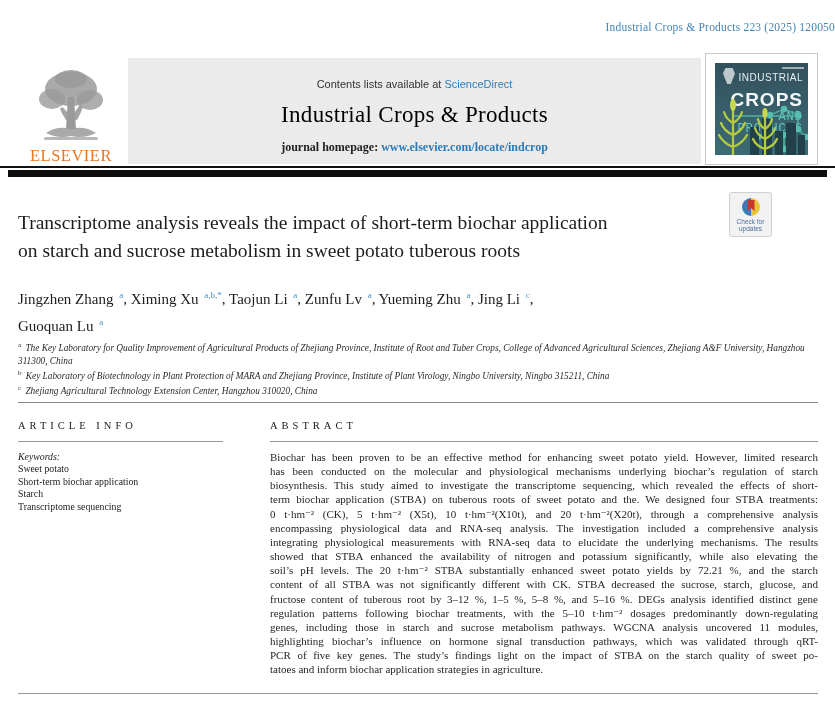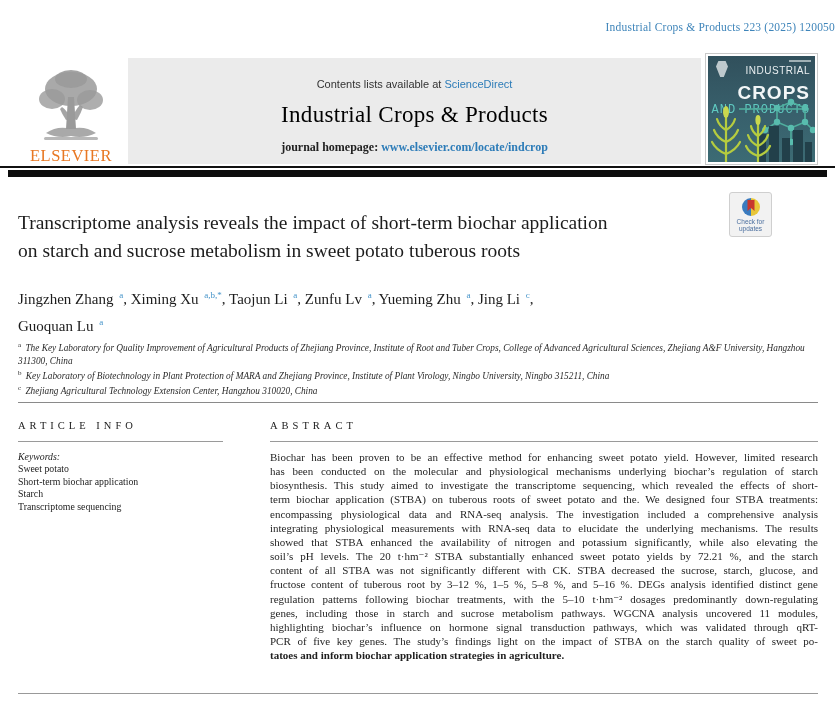--- a/index.html
+++ b/index.html
@@ -21,21 +21,21 @@
                    display:flex; flex-direction:column; align-items:center; justify-content:space-between;
                    padding:20px 4px 9px 4px; }
   .contents-line { font-family:"Liberation Sans","DejaVu Sans",sans-serif; font-size:11px; color:#333; }
   .link { color:#2d7cb8; }
   .journal-name { font-size:23px; color:#000000; letter-spacing:.3px; }
   .homepage-line { font-family:Liberation Serif, serif; font-size:12px; color:#222; font-weight:bold; }
   .homepage-line .link { font-weight:bold; }
 
   
   .cover-frame { position:absolute; right:0; top:-5px; width:113px; height:112px; background:#fff;
-                 border:1px solid #c9c9c9; padding:2px; }
+                 border:1px solid #c9c9c9; padding:9px; }
   .cover { width:100%; height:100%; position:relative; overflow:hidden; }
 
   
   .thin-rule { position:absolute; top:166px; left:0; width:835px; height:2px; background:#111; }
   .black-bar { position:absolute; top:170px; left:8px; right:8px; height:7px; background:#0d0d0d; }
 
   
   .title { position:absolute; top:209px; left:18px; width:700px; font-size:19.5px; line-height:28px; color:#1c1c1c; }
   .check-badge { position:absolute; top:192px; right:63px; width:43px; height:45px; background:#f2f2f2;
                  border:1px solid #cfcfcf; border-radius:3px; display:flex; flex-direction:column;
@@ -61,21 +61,21 @@
   .col-head { font-size:10.5px; color:#1a1a1a; letter-spacing:4px; }
   .head-rule { height:1px; background:#9a9a9a; margin-top:10px; }
   .col-left .head-rule { width:205px; }
   .col-right .head-rule { width:548px; }
 
   .kw-label { font-size:9.8px; font-style:italic; margin-top:9px; line-height:12.4px; }
   .kw-item { font-size:9.8px; line-height:12.4px; }
 
   .abstract { margin-top:8px; font-size:11px; line-height:14.15px; color:#1f1f1f; }
   .abstract .aline { text-align:justify; text-align-last:justify; white-space:normal; }
-  .abstract .aline.last { text-align-last:left;font-weight:bold; }
+  .abstract .aline.last { text-align-last:left; }
 
   .bottom-rule { position:absolute; top:693px; left:18px; width:800px; height:1px; background:#999; }
 
   
   .cover-bg { position:absolute; inset:0; background:linear-gradient(180deg,#31505c 0%,#38606c 55%,#3c6b74 100%); }
   .cover-title { position:absolute; top:10px; right:5px; text-align:right;
                  font-family:"Liberation Sans","DejaVu Sans",sans-serif; line-height:1; }
   .cover-title .l1 { font-size:10px; color:#e8eef0; letter-spacing:.5px; }
   .cover-title .l2 { font-size:19px; color:#f2f6f7; font-weight:bold; letter-spacing:1px; margin-top:7px; }
   .cover-title .l3 { font-size:12px; color:#5fc9c0; letter-spacing:1px; margin-top:2px;font-family:Liberation Mono, monospace; }
@@ -221,20 +221,21 @@
         </div>
     </div>
     <div class="col-right">
       <div class="col-head">ABSTRACT</div>
       <div class="head-rule"></div>
       <div class="abstract" id="abstract">
           <div class="aline">Biochar has been proven to be an effective method for enhancing sweet potato yield. However, limited research</div>
           <div class="aline">has been conducted on the molecular and physiological mechanisms underlying biochar’s regulation of starch</div>
           <div class="aline">biosynthesis. This study aimed to investigate the transcriptome sequencing, which revealed the effects of short-</div>
           <div class="aline">term biochar application (STBA) on tuberous roots of sweet potato and the. We designed four STBA treatments:</div>
+          <div class="aline">0 t·hm⁻² (CK), 5 t·hm⁻² (X5t), 10 t·hm⁻²(X10t), and 20 t·hm⁻²(X20t), through a comprehensive analysis</div>
           <div class="aline">encompassing physiological data and RNA-seq analysis. The investigation included a comprehensive analysis</div>
           <div class="aline">integrating physiological measurements with RNA-seq data to elucidate the underlying mechanisms. The results</div>
           <div class="aline">showed that STBA enhanced the availability of nitrogen and potassium significantly, while also elevating the</div>
           <div class="aline">soil’s pH levels. The 20 t·hm⁻² STBA substantially enhanced sweet potato yields by 72.21 %, and the starch</div>
           <div class="aline">content of all STBA was not significantly different with CK. STBA decreased the sucrose, starch, glucose, and</div>
           <div class="aline">fructose content of tuberous root by 3–12 %, 1–5 %, 5–8 %, and 5–16 %. DEGs analysis identified distinct gene</div>
           <div class="aline">regulation patterns following biochar treatments, with the 5–10 t·hm⁻² dosages predominantly down-regulating</div>
           <div class="aline">genes, including those in starch and sucrose metabolism pathways. WGCNA analysis uncovered 11 modules,</div>
           <div class="aline">highlighting biochar’s influence on hormone signal transduction pathways, which was validated through qRT-</div>
           <div class="aline">PCR of five key genes. The study’s findings light on the impact of STBA on the starch quality of sweet po-</div>

